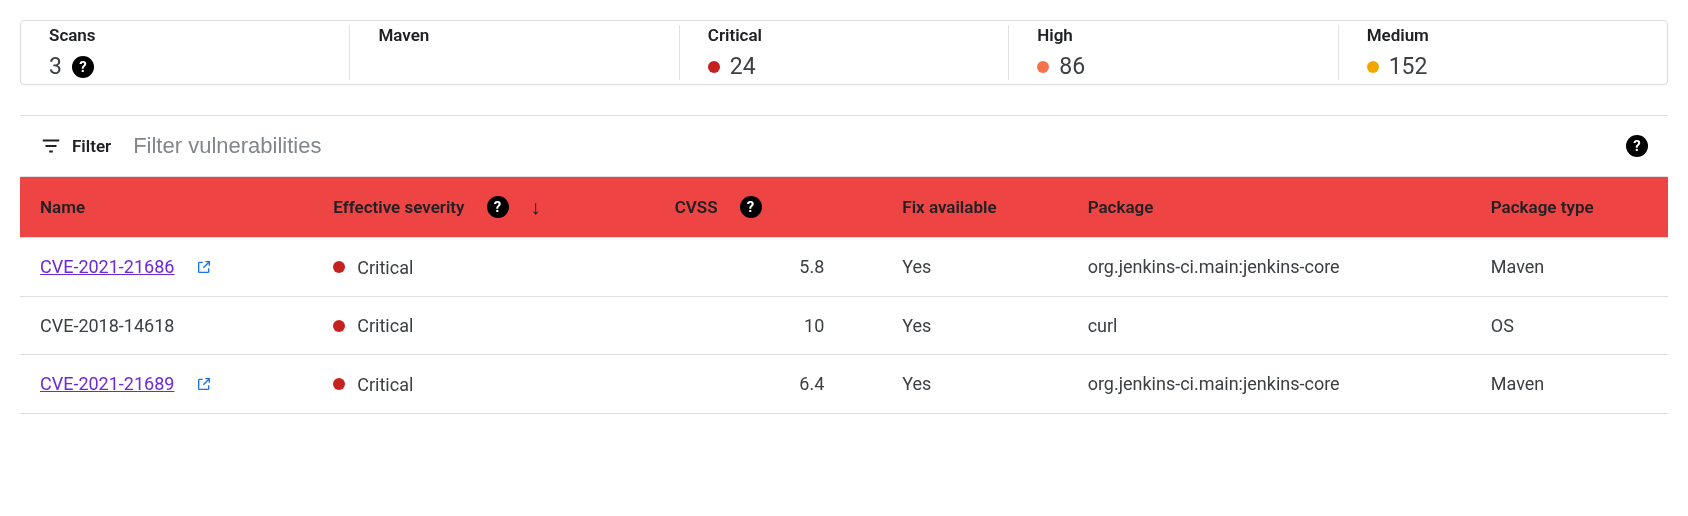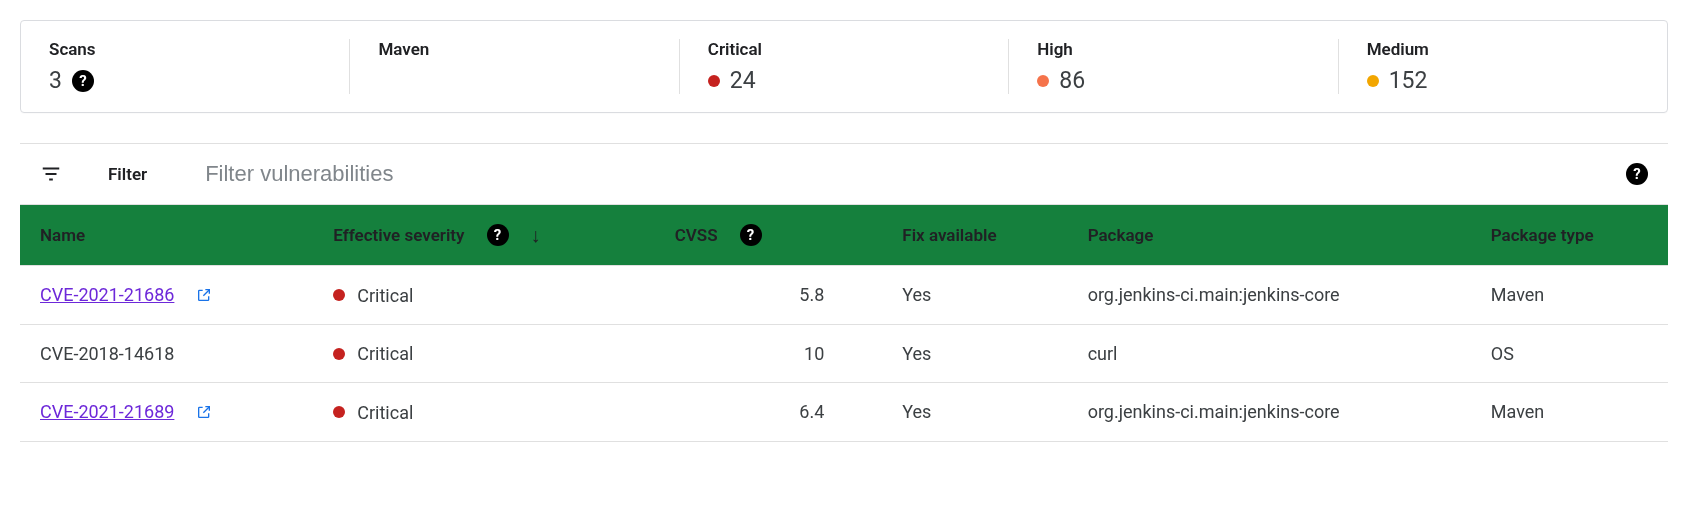--- a/index.html
+++ b/index.html
@@ -7,21 +7,21 @@
     font-family: "Google Sans", Roboto, "Helvetica Neue", Arial, sans-serif;
     color: #202124;
     background: #fff;
     width: 1688px;
     padding: 20px;
   }
   .summary-card {
     border: 1px solid #dadce0;
     border-radius: 4px;
     display: flex;
-    padding: 18px 0;
+    padding: 4px 0;
     margin-bottom: 30px;
     box-shadow: 0 1px 1px rgba(0,0,0,0.02);
   }
   .summary-item {
     flex: 1;
     padding: 0 28px;
     border-right: 1px solid #e0e0e0;
   }
   .summary-item:last-child { border-right: none; }
   .summary-label {
@@ -63,21 +63,20 @@
   .sev-high { background: #f5734b; }
   .sev-medium { background: #f2a600; }
 
   .filter-bar {
     display: flex;
     align-items: center;
     border-top: 1px solid #e0e0e0;
     border-bottom: 1px solid #e0e0e0;
     height: 62px;
     padding: 0 20px;
-    gap: 36px;
   }
   .filter-icon svg { display: block; }
   .filter-label {
     font-size: 17px;
     font-weight: 600;
     margin-left: 10px;
     margin-right: 22px;
   }
   .filter-input {
     flex: 1;
@@ -88,21 +87,21 @@
     background: transparent;
   }
   .filter-input::placeholder { color: #80868b; }
   .filter-help { margin-left: 12px; }
 
   .vuln-table {
     width: 100%;
     border-collapse: collapse;
   }
   .vuln-table thead th {
-    background: #15803d;
+    background: #ef4444;
     text-align: left;
     font-size: 17px;
     font-weight: 600;
     color: #202124;
     padding: 18px 20px;
     border-bottom: 1px solid #e0e0e0;
   }
   .th-inner {
     display: inline-flex;
     align-items: center;

